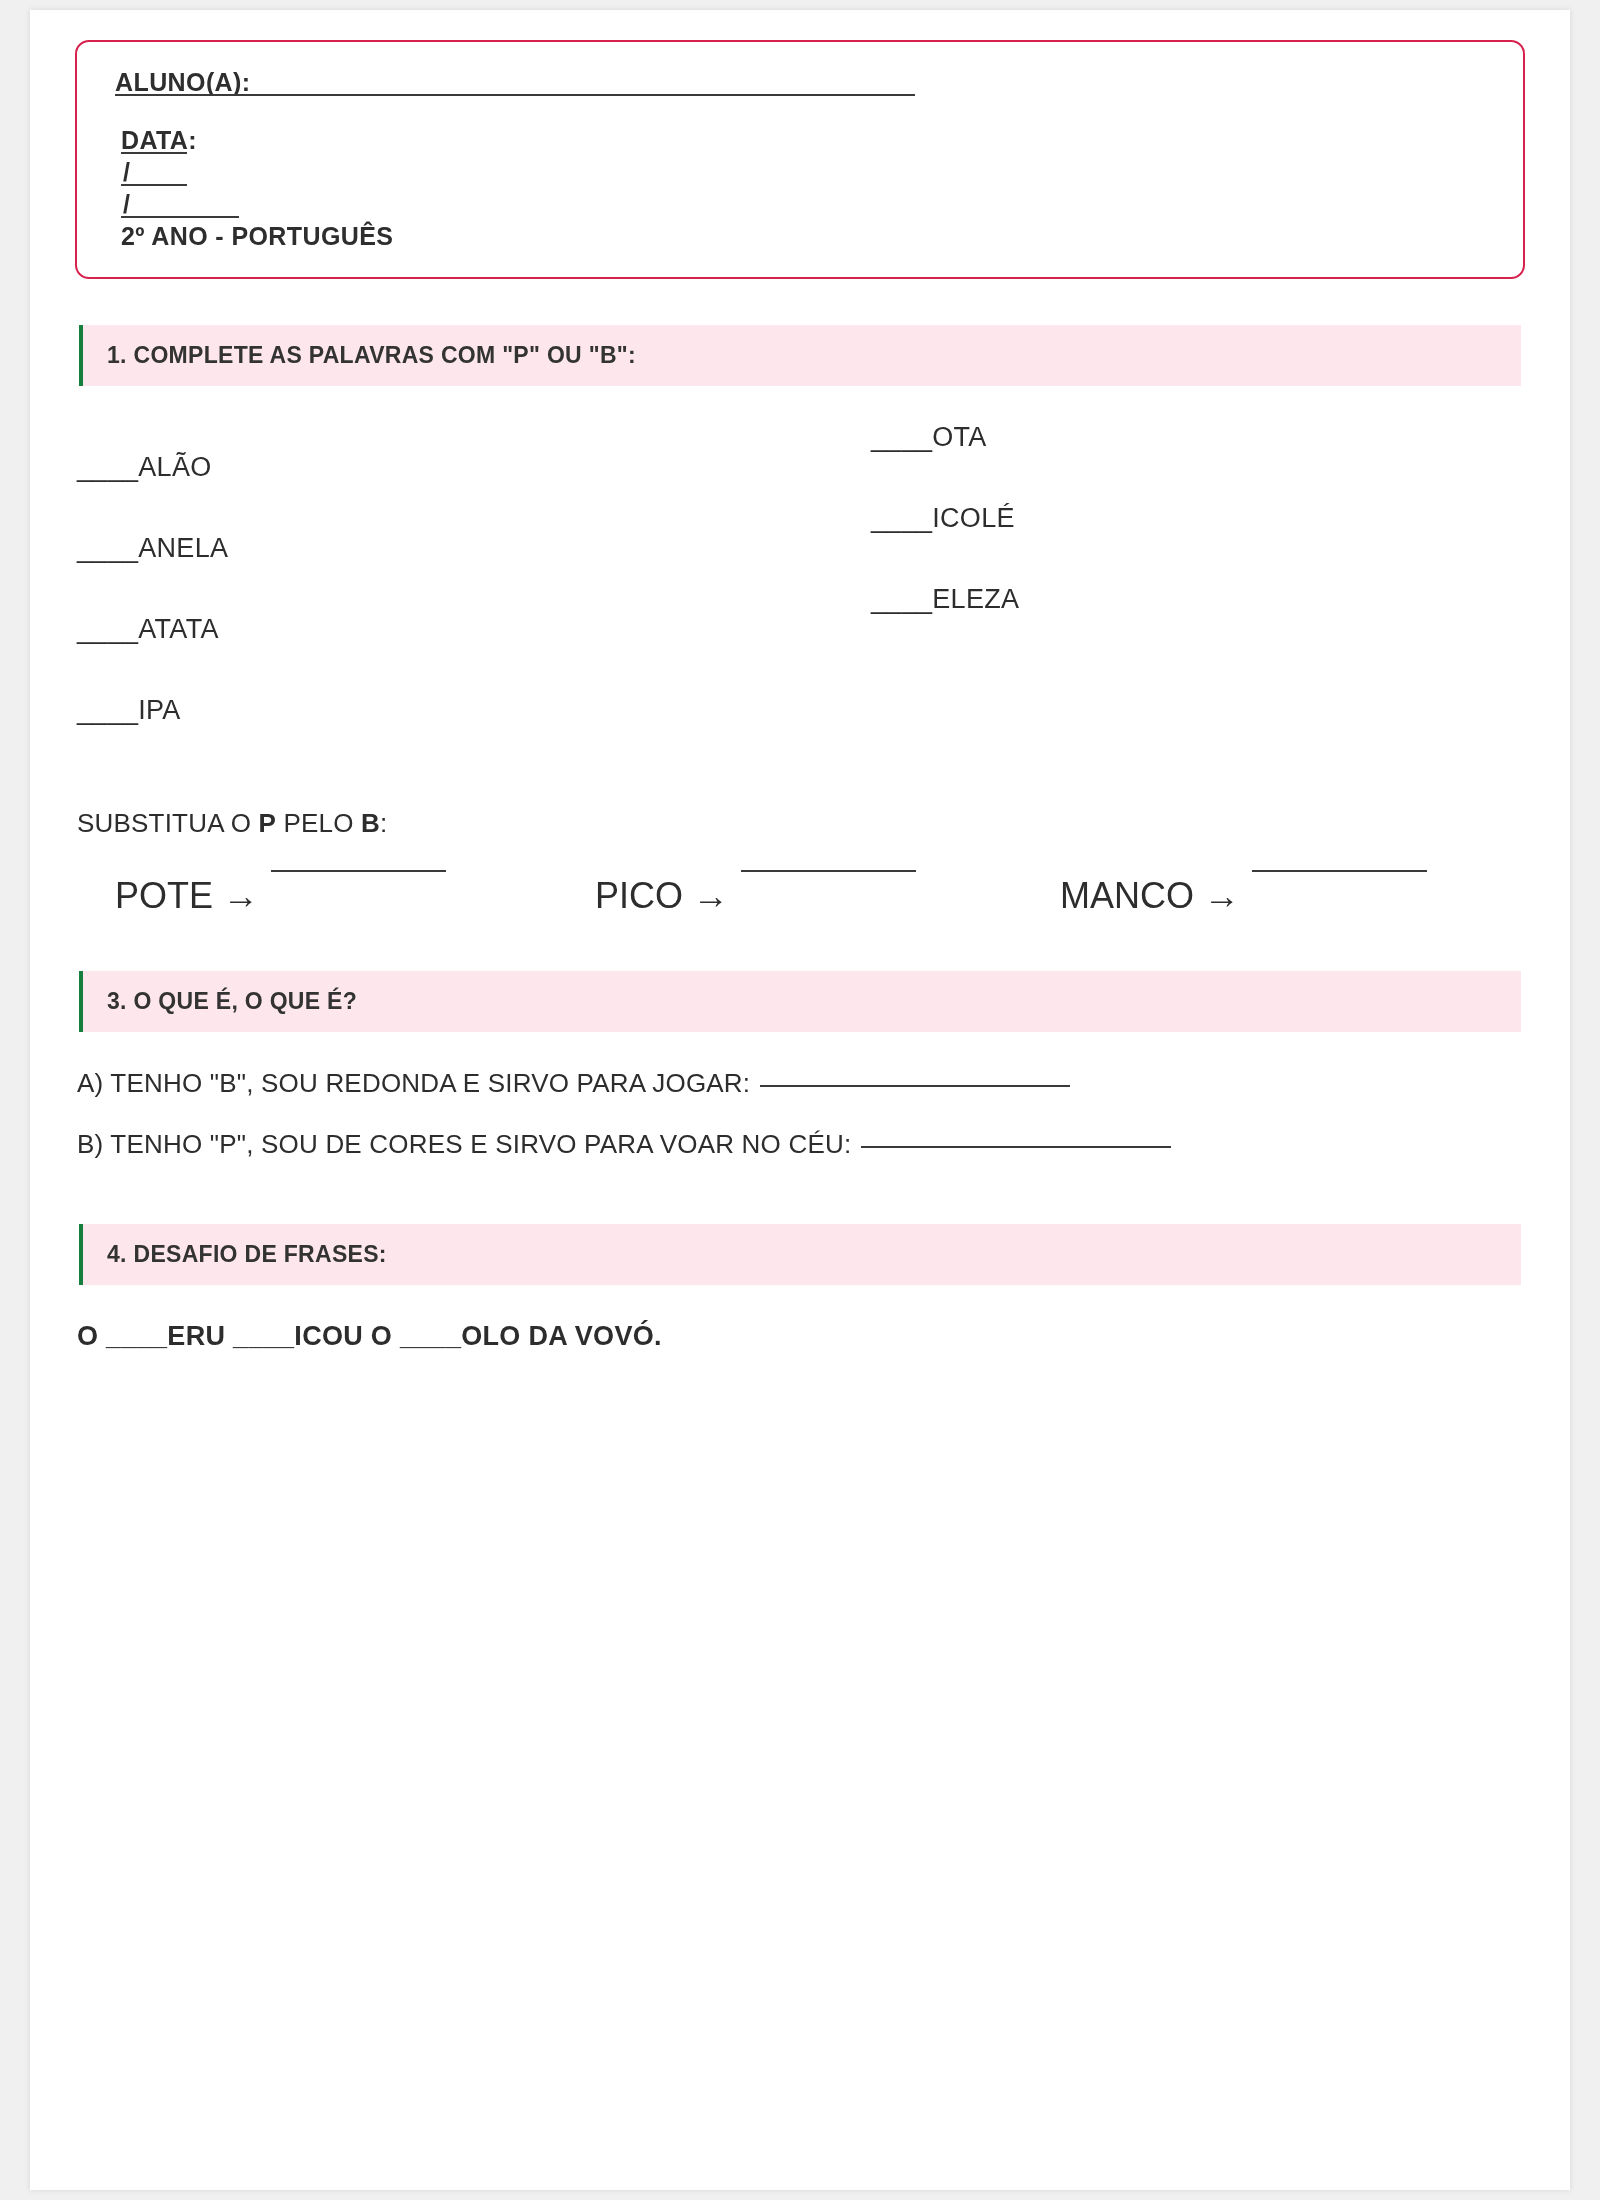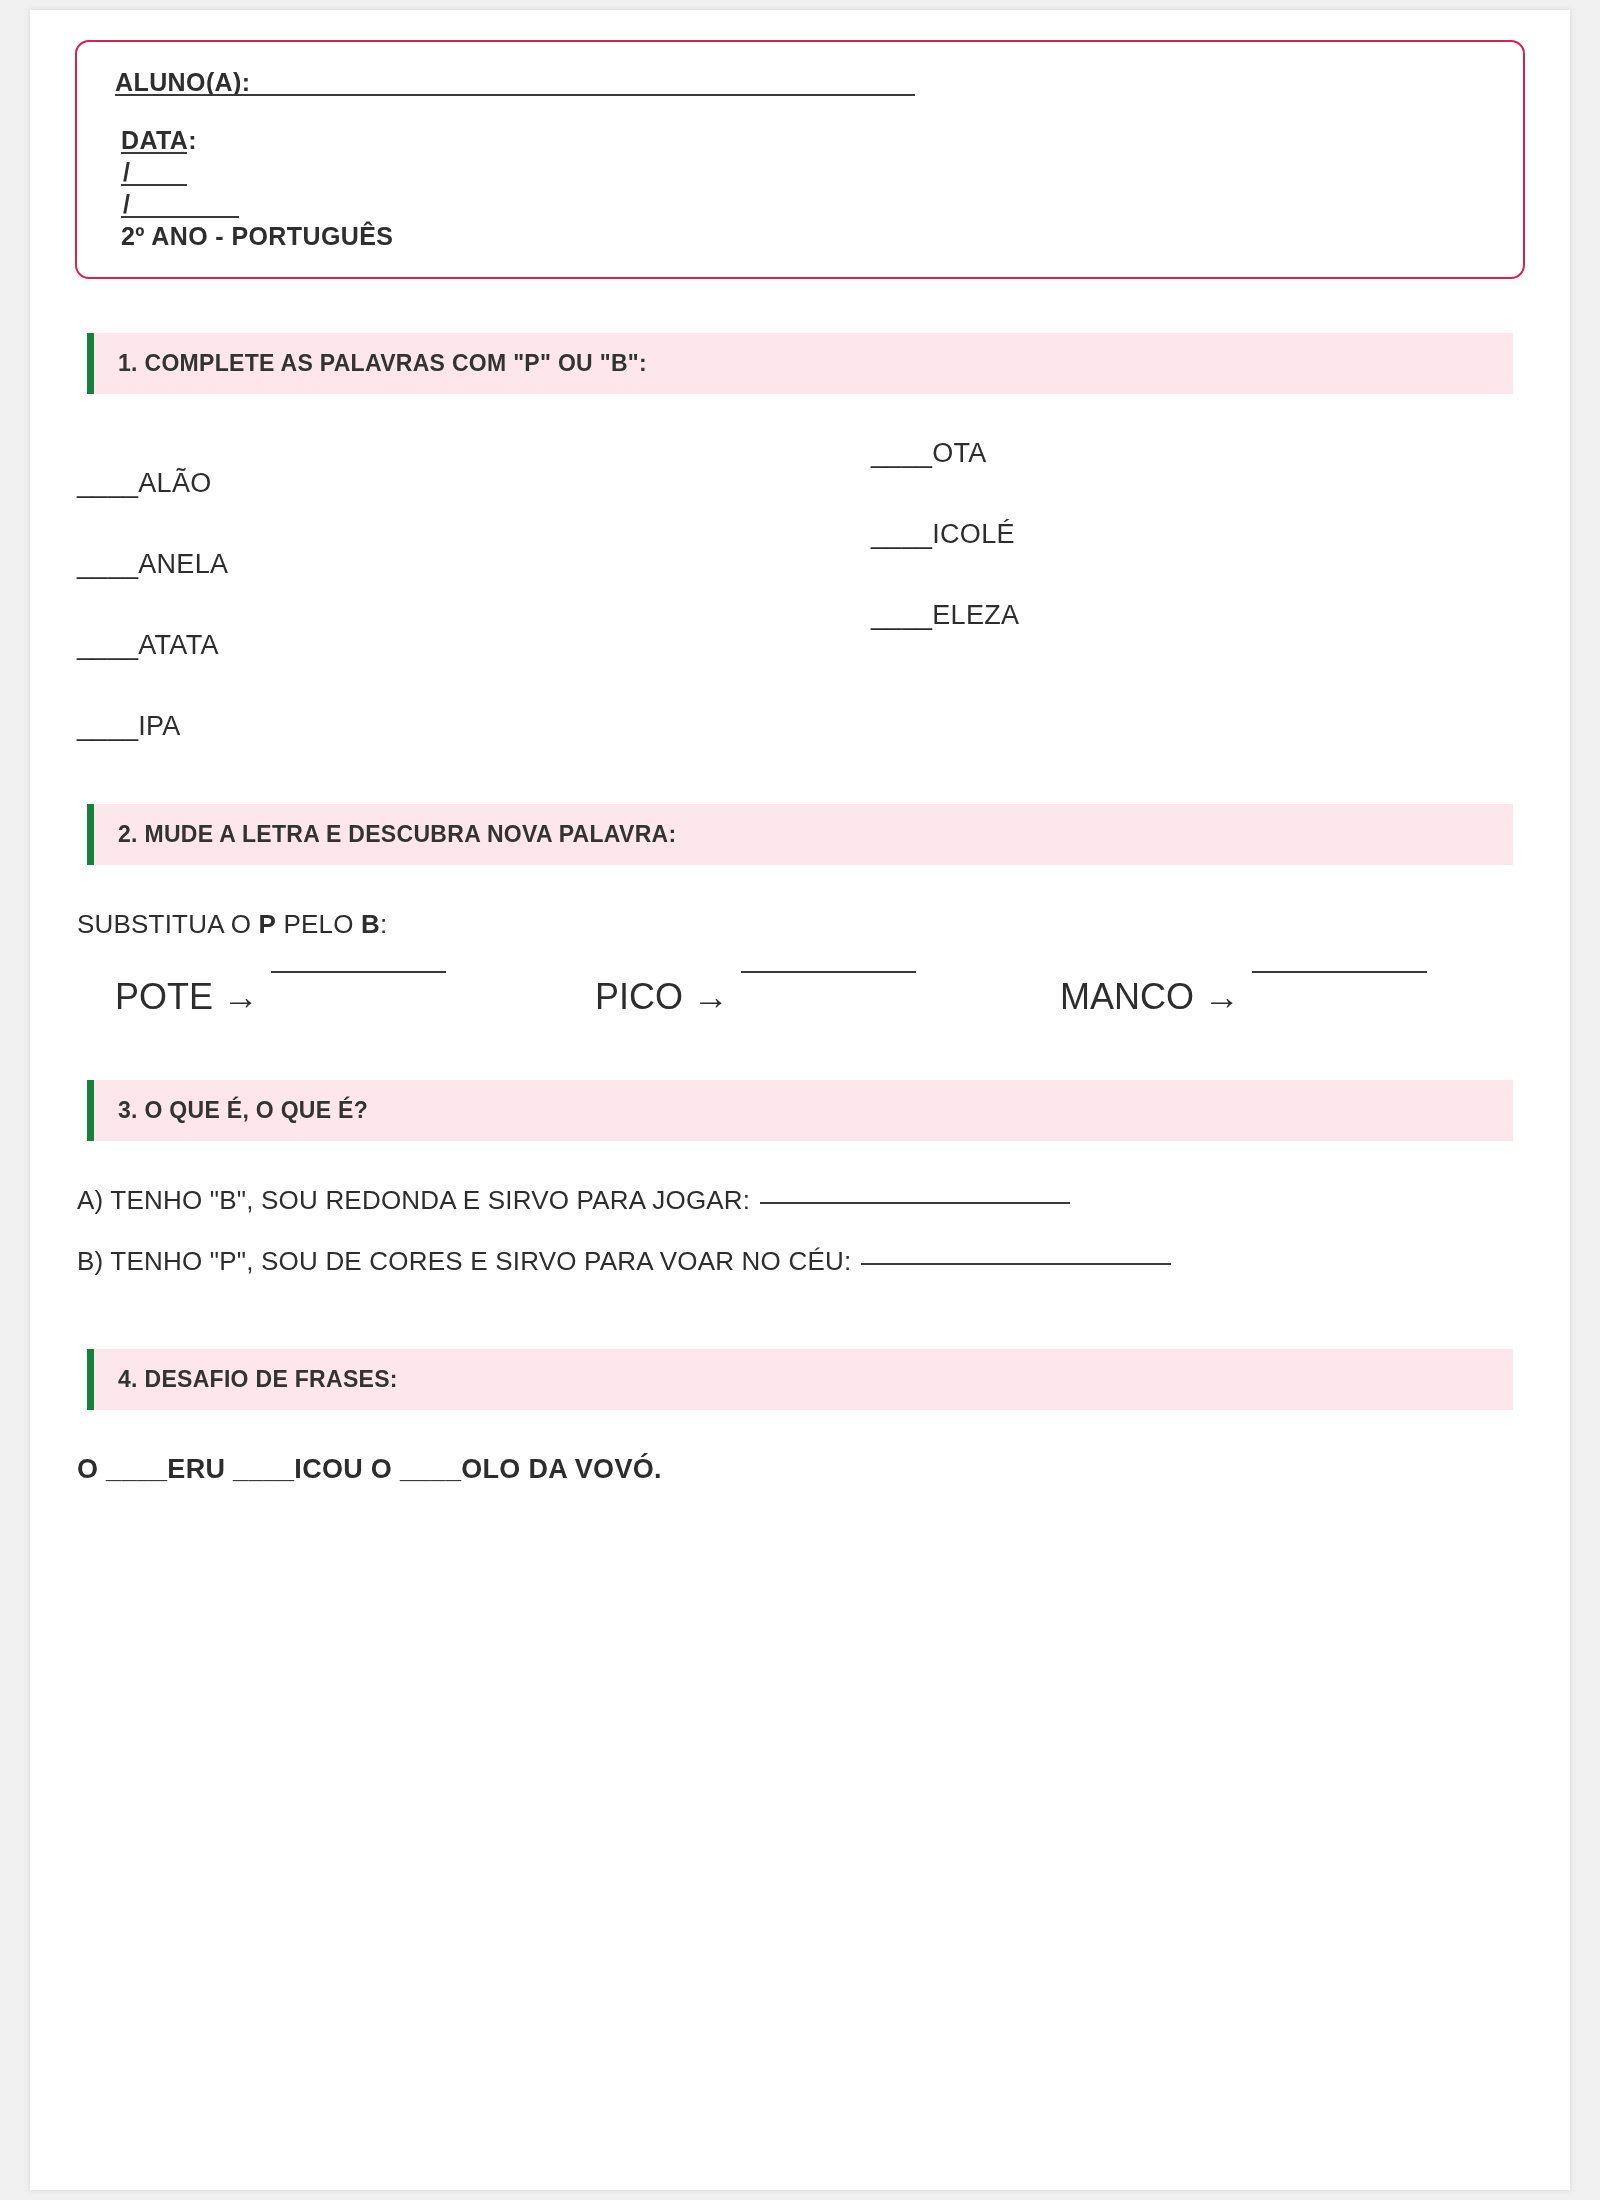--- a/index.html
+++ b/index.html
@@ -56,24 +56,24 @@
   }
   .rule-long { width: 800px; }
   .rule-date { width: 66px; }
   .rule-date-y { width: 118px; }
   .slash { padding: 0 2px; }
   .subject { margin-left: 14px; white-space: pre; }
 
   
   .section-bar {
     background: #fde7ec;
-    border-left: 7px solid #15803d;
+    border-left: 4px solid #15803d;
     padding: 17px 0 17px 24px;
     box-sizing: border-box;
-    margin: 12px;
+    margin: 4px;
   }
   .section-bar .stitle {
     font-size: 23px;
     font-weight: bold;
     color: #333333;
     letter-spacing: 0.3px;
   }
   .gap-after-bar { height: 32px; }
 
   
@@ -193,23 +193,20 @@
         <div class="ex1-item">____ATATA</div>
         <div class="ex1-item">____IPA</div>
       </div>
       <div class="ex1-col right">
         <div class="ex1-item">____OTA</div>
         <div class="ex1-item">____ICOLÉ</div>
         <div class="ex1-item">____ELEZA</div>
       </div>
     </div>
 
-    <div class="section-bar">
-      <span class="stitle">2. MUDE A LETRA E DESCUBRA NOVA PALAVRA:</span>
-    </div>
     <div class="gap-after-bar"></div>
 
     <div class="ex2-instr">
       <span>SUBSTITUA O </span><b>P</b><span> PELO </span><b>B</b><span>:</span>
     </div>
 
     <div class="ex2-row">
       <div class="ex2-cell c1">
         <span>POTE →</span>
         <span class="blank"></span>

